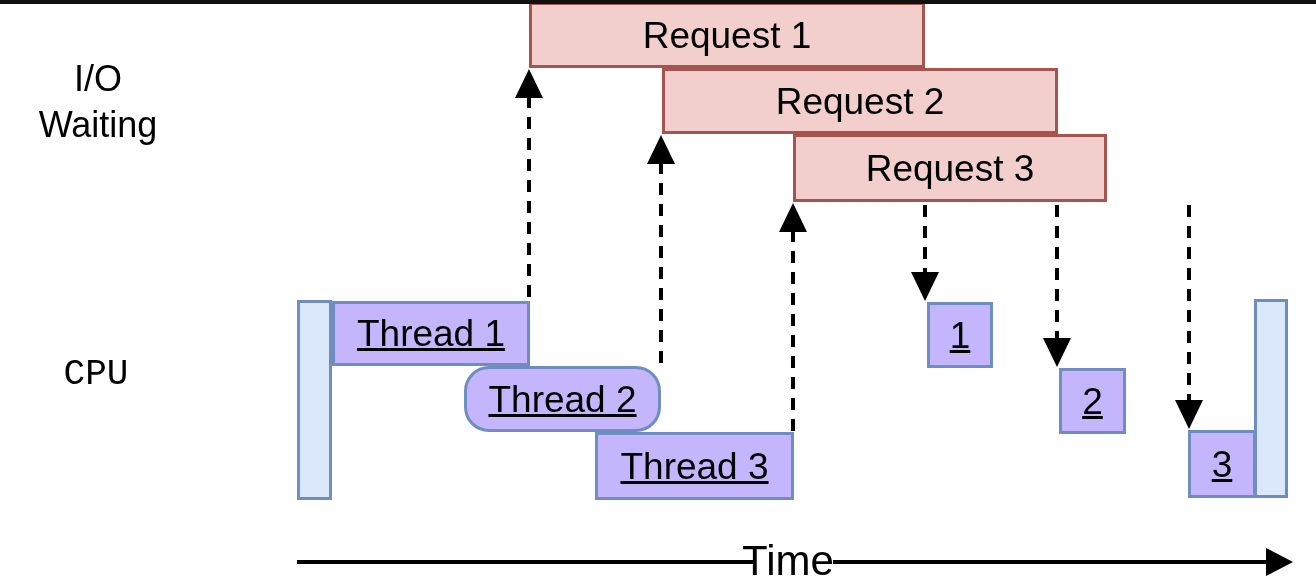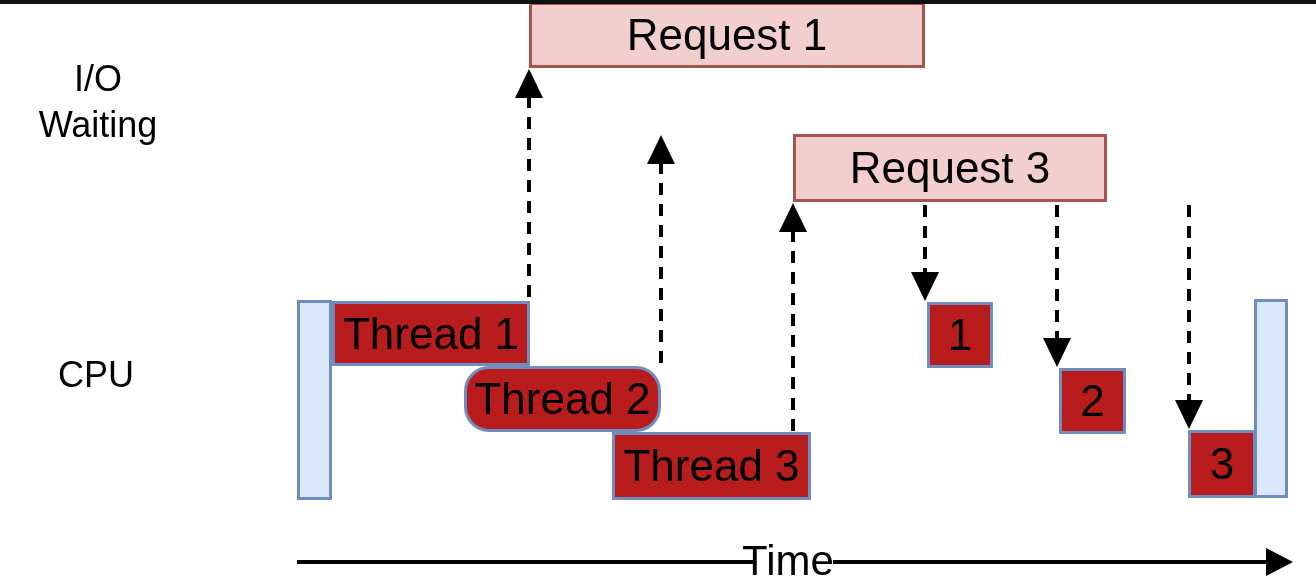--- a/index.html
+++ b/index.html
@@ -8,24 +8,24 @@
     width:1316px;height:588px;
     background:#ffffff;
     overflow:hidden;
     font-family:"Liberation Sans","DejaVu Sans",sans-serif;
     color:#000;
   }
   .box{
     position:absolute;
     box-sizing:border-box;
     display:flex;align-items:center;justify-content:center;
-    font-size:44px;line-height:1;white-space:nowrap;
+    font-size:37px;line-height:1;white-space:nowrap;
   }
   .req{background:#f2cfcd;border:3px solid #a5544e;}
-  .thr{background:#b91c1c;border:3px solid #6f8ebf;}
+  .thr{background:#c4b5fd;border:3px solid #6f8ebf;text-decoration:underline;}
   .bar{position:absolute;box-sizing:border-box;background:#dbe7fa;border:3px solid #6f8ebf;}
   .dash-v{
     position:absolute;width:4px;
     background:repeating-linear-gradient(180deg,#000 0 12px,transparent 12px 21px);
   }
   .head-up{
     position:absolute;width:0;height:0;
     border-left:14px solid transparent;border-right:14px solid transparent;
     border-bottom:29px solid #000;
   }
@@ -51,41 +51,44 @@
 <body>
 
 <div id="canvas">
 
   <div id="top-bar"></div>
 
   <div class="side-label" style="left:0;top:56px;width:196px;">
     <div>I/O</div>
     <div>Waiting</div>
   </div>
-  <div class="side-label" style="left:0;top:352px;width:192px;">
+  <div class="side-label" style="left:0;top:352px;width:192px;font-family:Liberation Mono, monospace;">
     <div>CPU</div>
   </div>
 
   <div class="box req" style="left:529px;top:2px;width:396px;height:66px;">
     <span>Request 1</span>
+  </div>
+  <div class="box req" style="left:662px;top:68px;width:396px;height:66px;">
+    <span>Request 2</span>
   </div>
   <div class="box req" style="left:793px;top:134px;width:314px;height:68px;">
     <span>Request 3</span>
   </div>
 
   <div class="bar" style="left:297px;top:300px;width:35px;height:200px;"></div>
   <div class="bar" style="left:1254px;top:299px;width:34px;height:199px;"></div>
 
   <div class="box thr" style="left:332px;top:301px;width:198px;height:65px;">
     <span>Thread 1</span>
   </div>
   <div class="box thr" style="left:464px;top:366px;width:197px;height:66px;border-radius:25px;">
     <span>Thread 2</span>
   </div>
-  <div class="box thr" style="left:595px;top:432px;width:199px;height:68px;margin-left:17px;">
+  <div class="box thr" style="left:595px;top:432px;width:199px;height:68px;">
     <span>Thread 3</span>
   </div>
 
   <div class="box thr" style="left:927px;top:302px;width:66px;height:66px;">
     <span>1</span>
   </div>
   <div class="box thr" style="left:1059px;top:368px;width:67px;height:66px;">
     <span>2</span>
   </div>
   <div class="box thr" style="left:1188px;top:430px;width:68px;height:68px;">

